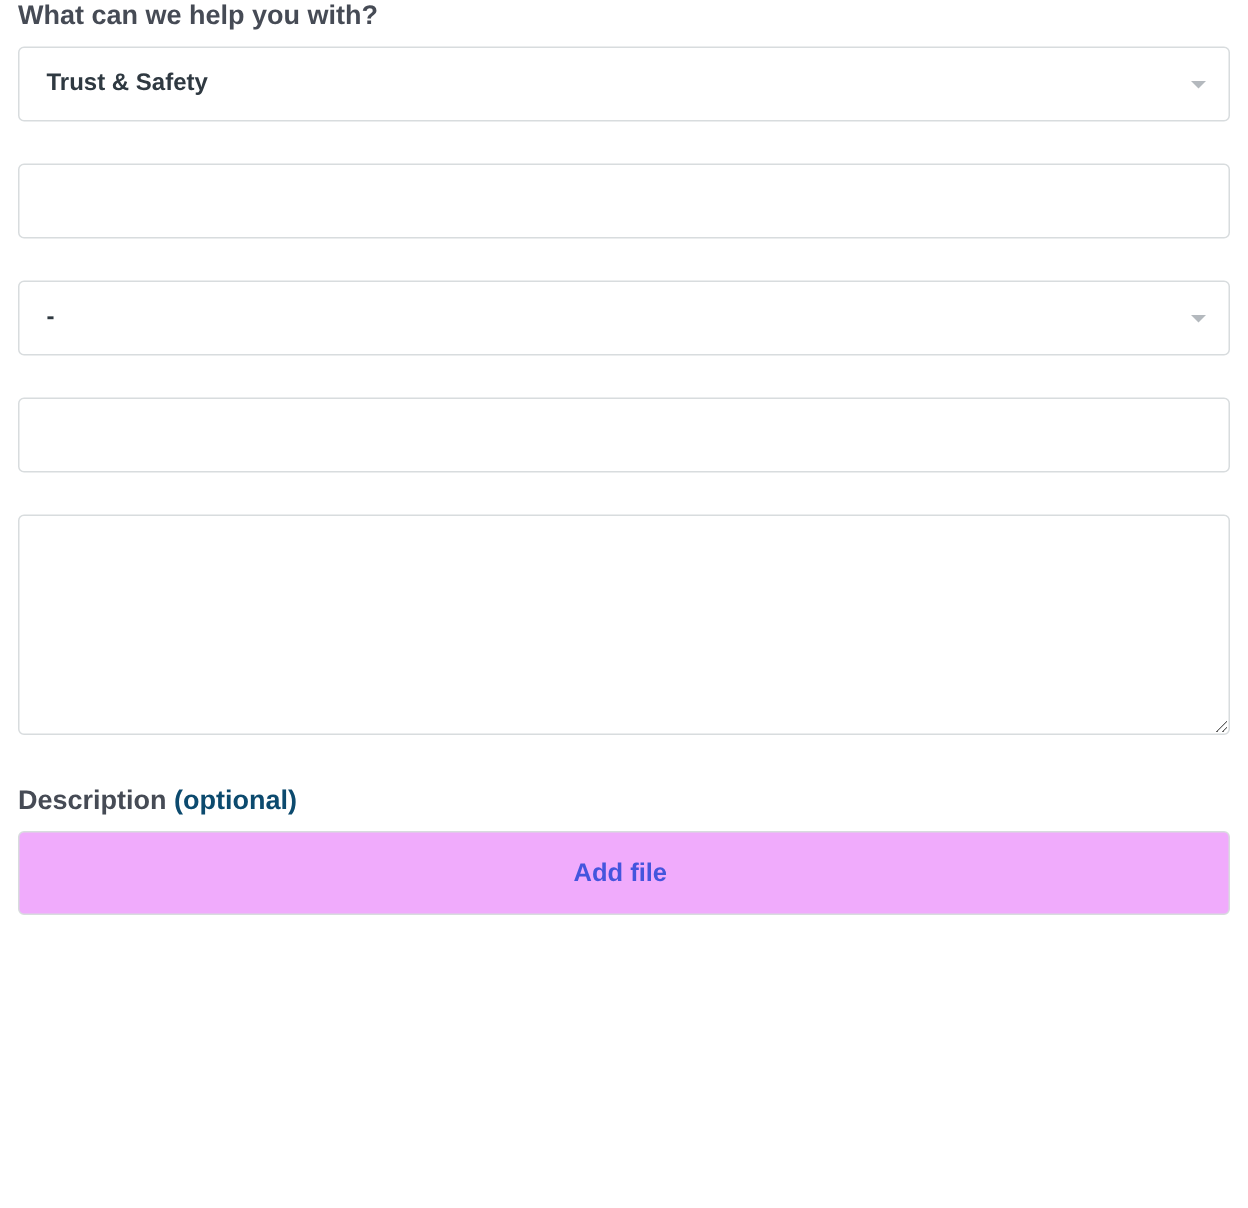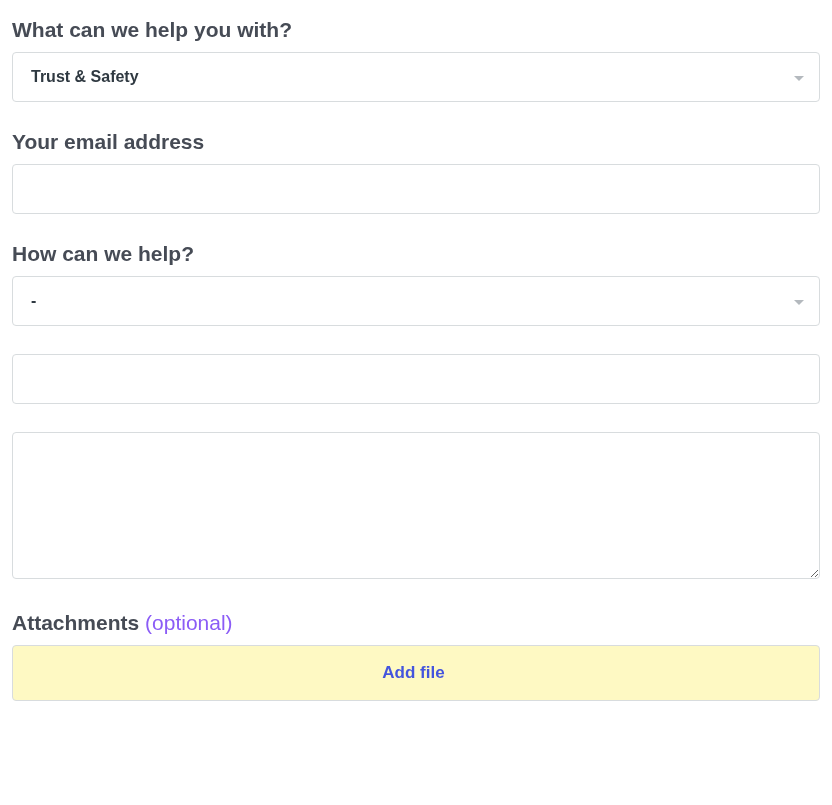--- a/index.html
+++ b/index.html
@@ -11,30 +11,29 @@
       font-family: -apple-system, BlinkMacSystemFont, "Segoe UI", Helvetica, Arial, sans-serif;
       background: #ffffff;
       width: 832px;
       padding: 0 12px;
       color: #2f3941;
     }
     .field {
       margin-bottom: 28px;
     }
     .field-label {
-      font-size: 21px;
+      font-size: 18px;
       font-weight: 700;
       color: #464b55;
       margin-bottom: 10px;
       display: block;
-      margin-top: 18px;
     }
     .optional {
-      font-weight: 400;
-      color: #8b5cf6;
+      font-weight: 700;
+      color: #0c4a6e;
     }
     .select-wrap {
       position: relative;
       width: 100%;
     }
     .select-box {
       width: 100%;
       height: 50px;
       border: 1px solid #d8dcde;
       border-radius: 4px;
@@ -76,21 +75,21 @@
       font-size: 15px;
       color: #2f3941;
       font-family: inherit;
       resize: both;
     }
     .dropzone {
       width: 100%;
       height: 56px;
       border: 1px solid #d8dcde;
       border-radius: 4px;
-      background: #fef9c3;
+      background: #f0abfc;
       display: flex;
       align-items: center;
       justify-content: center;
       font-size: 17px;
       font-weight: 700;
       color: #5f6472;
       cursor: pointer;
       gap: 24px;
     }
     .dropzone .link {
@@ -109,26 +108,24 @@
     </div>
     <span class="select-caret">
       <svg width="10" height="6" viewBox="0 0 10 6">
           <path d="M0 0 L5 5 L10 0 Z" fill="currentColor"></path>
         </svg>
     </span>
   </div>
 </div>
 
 <div class="field">
-  <label class="field-label">Your email address</label>
   <input type="text" class="text-input" value="" style="">
 </div>
 
 <div class="field">
-  <label class="field-label">How can we help?</label>
   <div class="select-wrap">
     <div class="select-box">
       <span>-</span>
     </div>
     <span class="select-caret">
       <svg width="10" height="6" viewBox="0 0 10 6">
           <path d="M0 0 L5 5 L10 0 Z" fill="currentColor"></path>
         </svg>
     </span>
   </div>
@@ -136,17 +133,17 @@
 
 <div class="field">
   <input type="text" class="text-input" value="" style="">
 </div>
 
 <div class="field">
   <textarea class="textarea" style=""></textarea>
 </div>
 
 <div class="field" style="margin-bottom:12px;">
-  <label class="field-label"><span>Attachments </span><span class="optional">(optional)</span></label>
+  <label class="field-label"><span>Description </span><span class="optional">(optional)</span></label>
   <div class="dropzone">
     <span class="link">Add file</span>
   </div>
 </div>
 
 </body></html>

